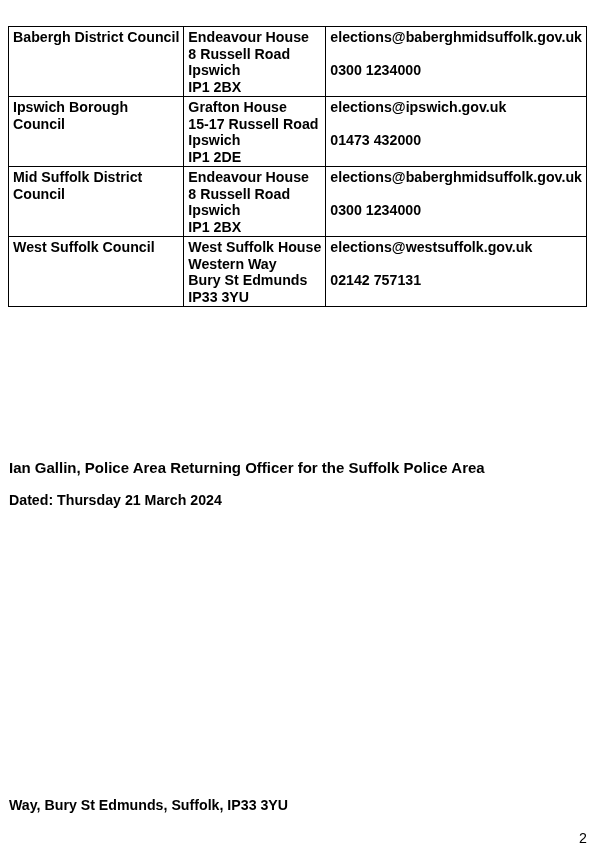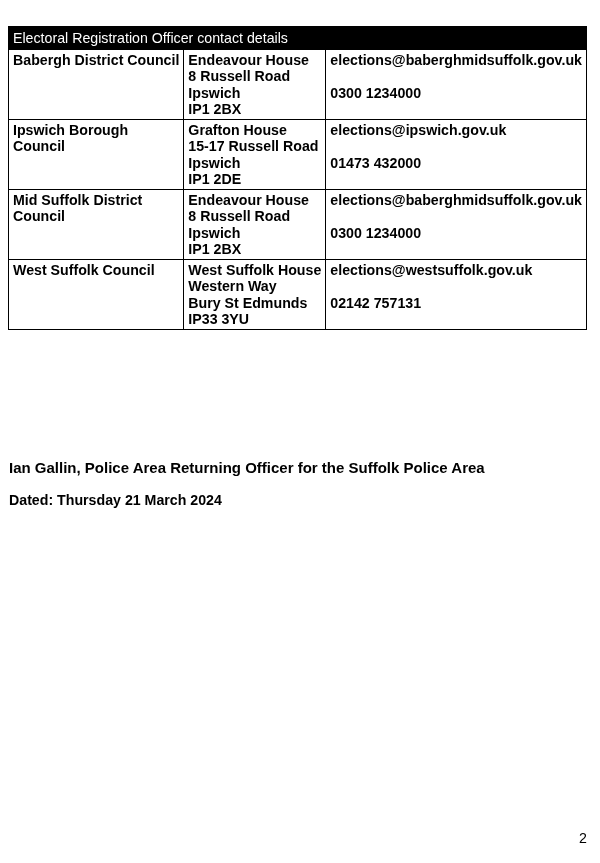--- a/index.html
+++ b/index.html
@@ -42,23 +42,20 @@
 </head>
 <body>
 
 <table class="ero">
   <colgroup>
       <col class="c1">
       <col class="c2">
       <col class="c3">
     </colgroup>
   <thead>
-    <tr>
-      <th class="title" colspan="3">Electoral Registration Officer contact details</th>
-    </tr>
   </thead>
   <tbody>
     <tr>
       <td>
         <span class="line">Babergh District Council</span>
       </td>
       <td>
         <span class="line">Endeavour House</span>
         <span class="line">8 Russell Road</span>
         <span class="line">Ipswich</span>
@@ -120,15 +117,16 @@
         <span class="line">02142 757131</span>
       </td>
     </tr>
   </tbody>
 </table>
 
 <div class="sig">Ian Gallin, Police Area Returning Officer for the Suffolk Police Area</div>
 <div class="dated">Dated: Thursday 21 March 2024</div>
 
 <div class="imprint">
+  <span class="line">Way, Bury St Edmunds, Suffolk, IP33 3YU</span>
 </div>
 
 <div class="pagenum">2</div>
 
 </body></html>

